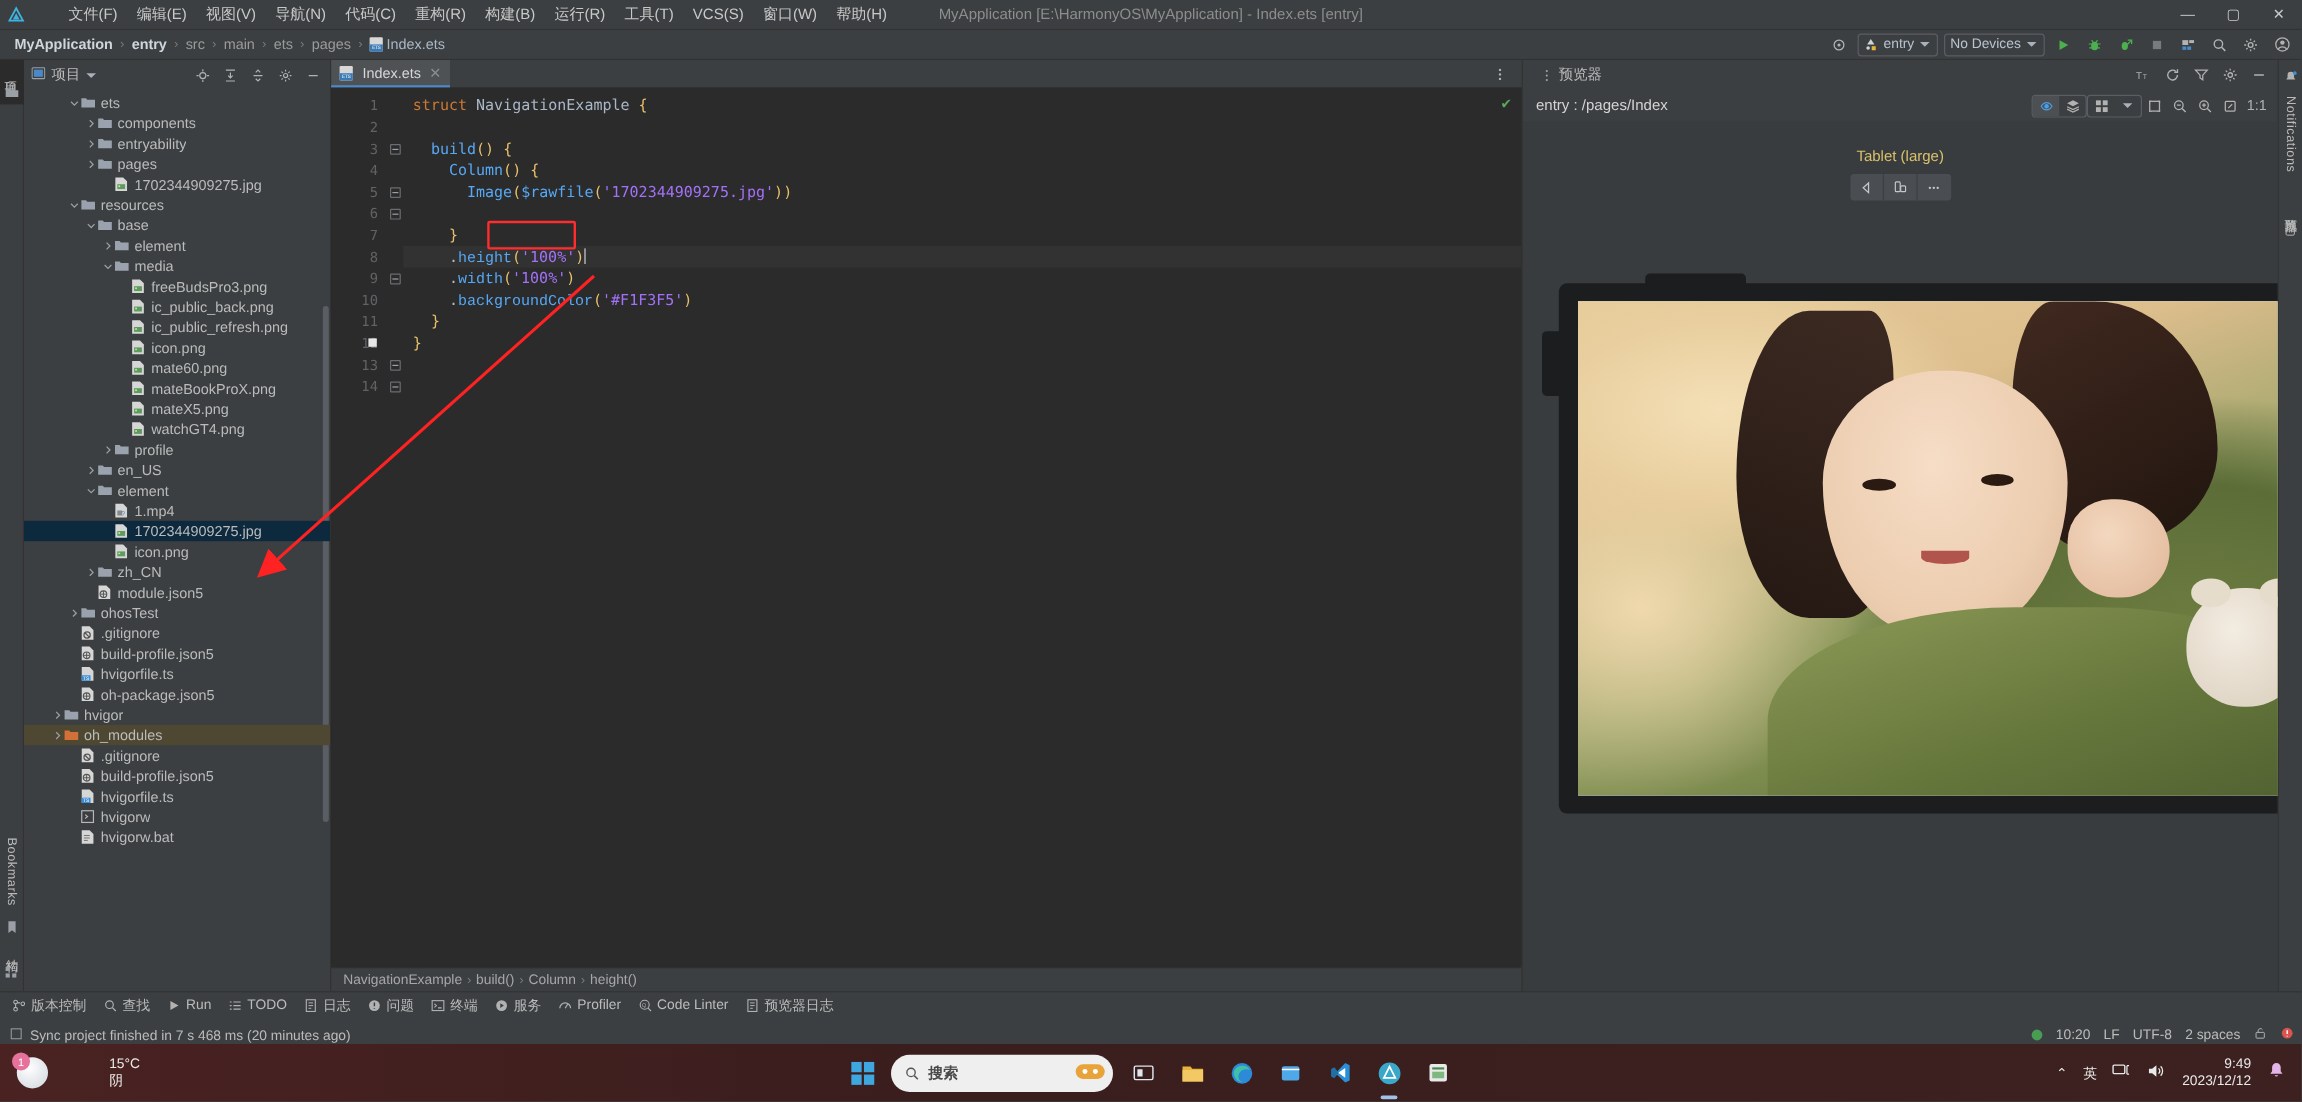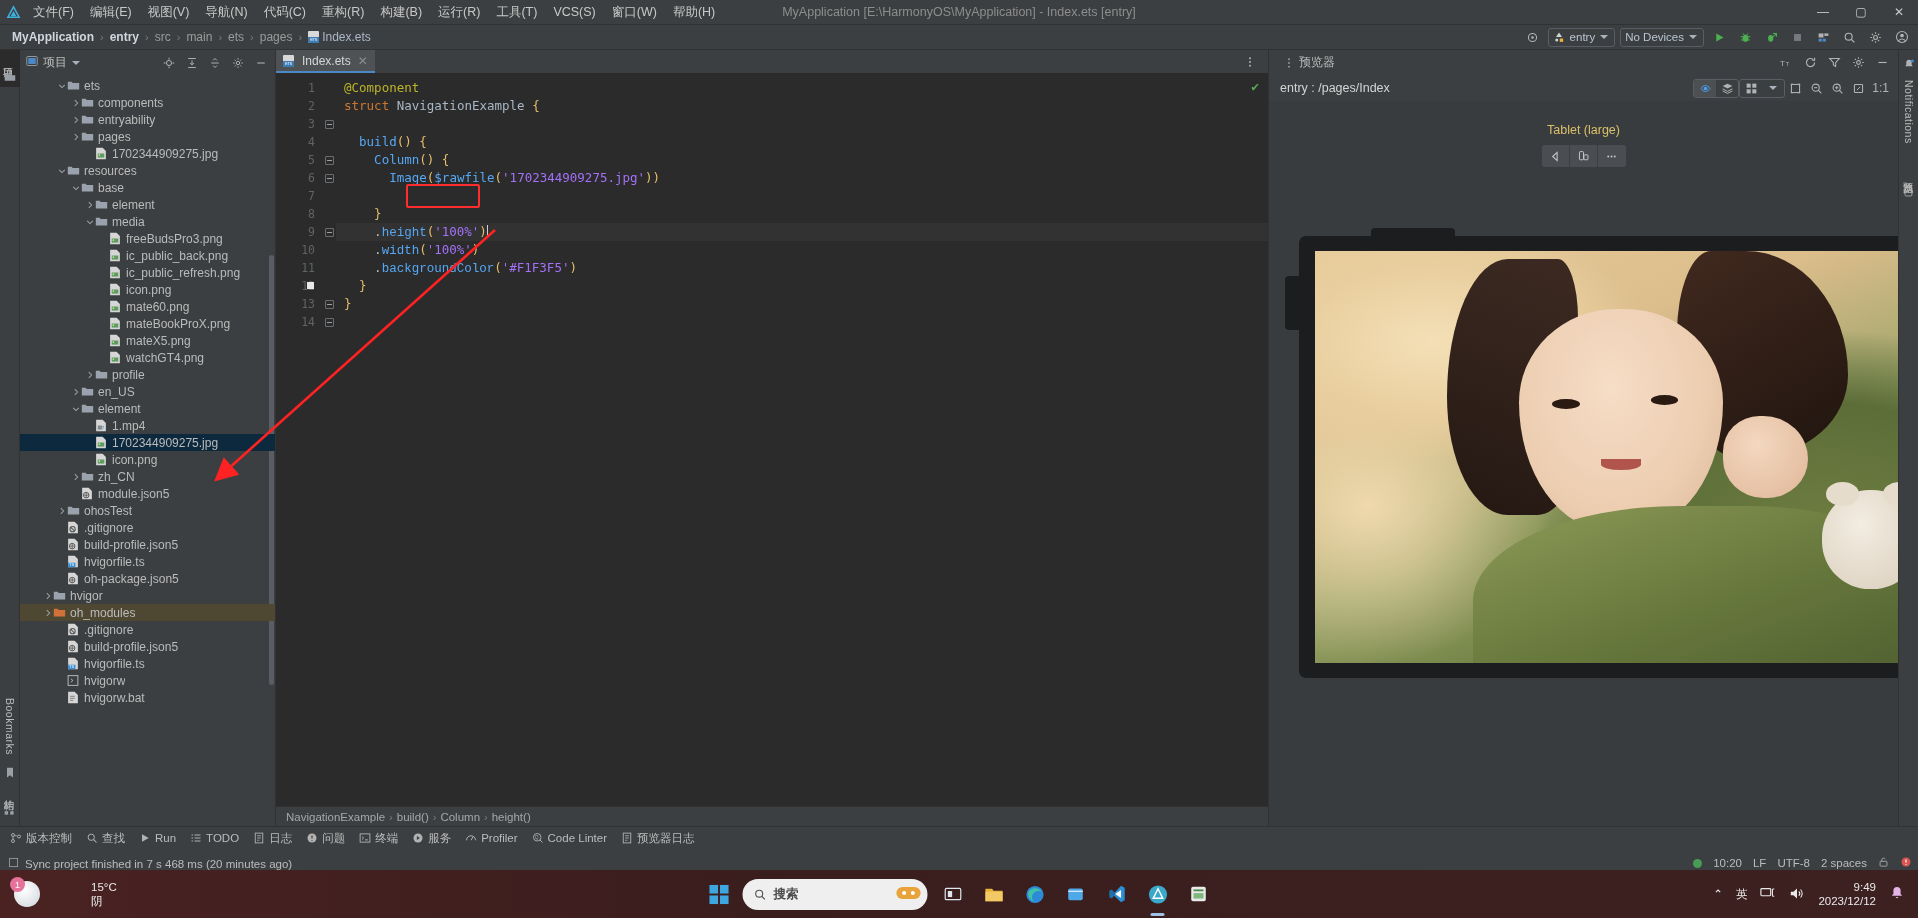--- a/index.html
+++ b/index.html
@@ -4,21 +4,21 @@
 <style>
   * { box-sizing: border-box; margin:0; padding:0; }
   html,body{ width:1918px; height:918px; overflow:hidden;
     font-family:"Liberation Sans", sans-serif; }
   body{ background:#3c3f41; color:#bbbbbb; font-size:12px; }
 
   #app{ position:relative; width:1918px; height:918px; display:flex; flex-direction:column; }
 
   
   .menubar{ height:25px; background:#3c3f41; display:flex; align-items:center;
-            border-bottom:1px solid #323232; flex:0 0 25px; position:relative; }
+            border-bottom:1px solid #323232; flex:0 0 25px; position:relative;gap:24px; }
   .logo{ width:26px; display:flex; align-items:center; justify-content:center; }
   .logo svg{ display:block; }
   .menu-items{ display:flex; align-items:center; gap:2px; }
   .menu-item{ padding:3px 7px; color:#c8c8c8; font-size:12.5px; white-space:nowrap; }
   .win-title{ position:absolute; left:0; right:0; text-align:center; color:#8d8d8d;
               font-size:12.5px; pointer-events:none; }
   .win-btns{ margin-left:auto; display:flex; align-items:center; height:25px; z-index:3; }
   .win-btn{ width:38px; height:25px; display:flex; align-items:center; justify-content:center;
             color:#c8c8c8; font-size:12px; }
 
@@ -871,21 +871,20 @@
             <div class="fold"></div>
             <div class="fold"></div>
             <div class="fold">
               <i></i>
             </div>
             <div class="fold">
               <i></i>
             </div>
           </div>
         <div class="code" id="code">
-            <div class="ln"><span class="ann">@Component</span></div>
             <div class="ln"><span class="kw">struct</span> <span class="cls">NavigationExample</span> <span class="br">{</span></div>
             <div class="ln"></div>
             <div class="ln">  <span class="fn">build</span><span class="br">(</span><span class="br">)</span> <span class="br">{</span></div>
             <div class="ln">    <span class="fn">Column</span><span class="br">(</span><span class="br">)</span> <span class="br">{</span></div>
             <div class="ln">      <span class="fn">Image</span><span class="br">(</span><span class="fn">$rawfile</span><span class="br">(</span><span class="str">'1702344909275.jpg'</span><span class="br">)</span><span class="br">)</span></div>
             <div class="ln"></div>
             <div class="ln">    <span class="br">}</span></div>
             <div class="ln cur">    .<span class="mth">height</span><span class="br">(</span><span class="str">'100%'</span><span class="br">)</span><span class="caret-bar"></span></div>
             <div class="ln">    .<span class="mth">width</span><span class="br">(</span><span class="str">'100%'</span><span class="br">)</span></div>
             <div class="ln">    .<span class="mth">backgroundColor</span><span class="br">(</span><span class="str">'#F1F3F5'</span><span class="br">)</span></div>

